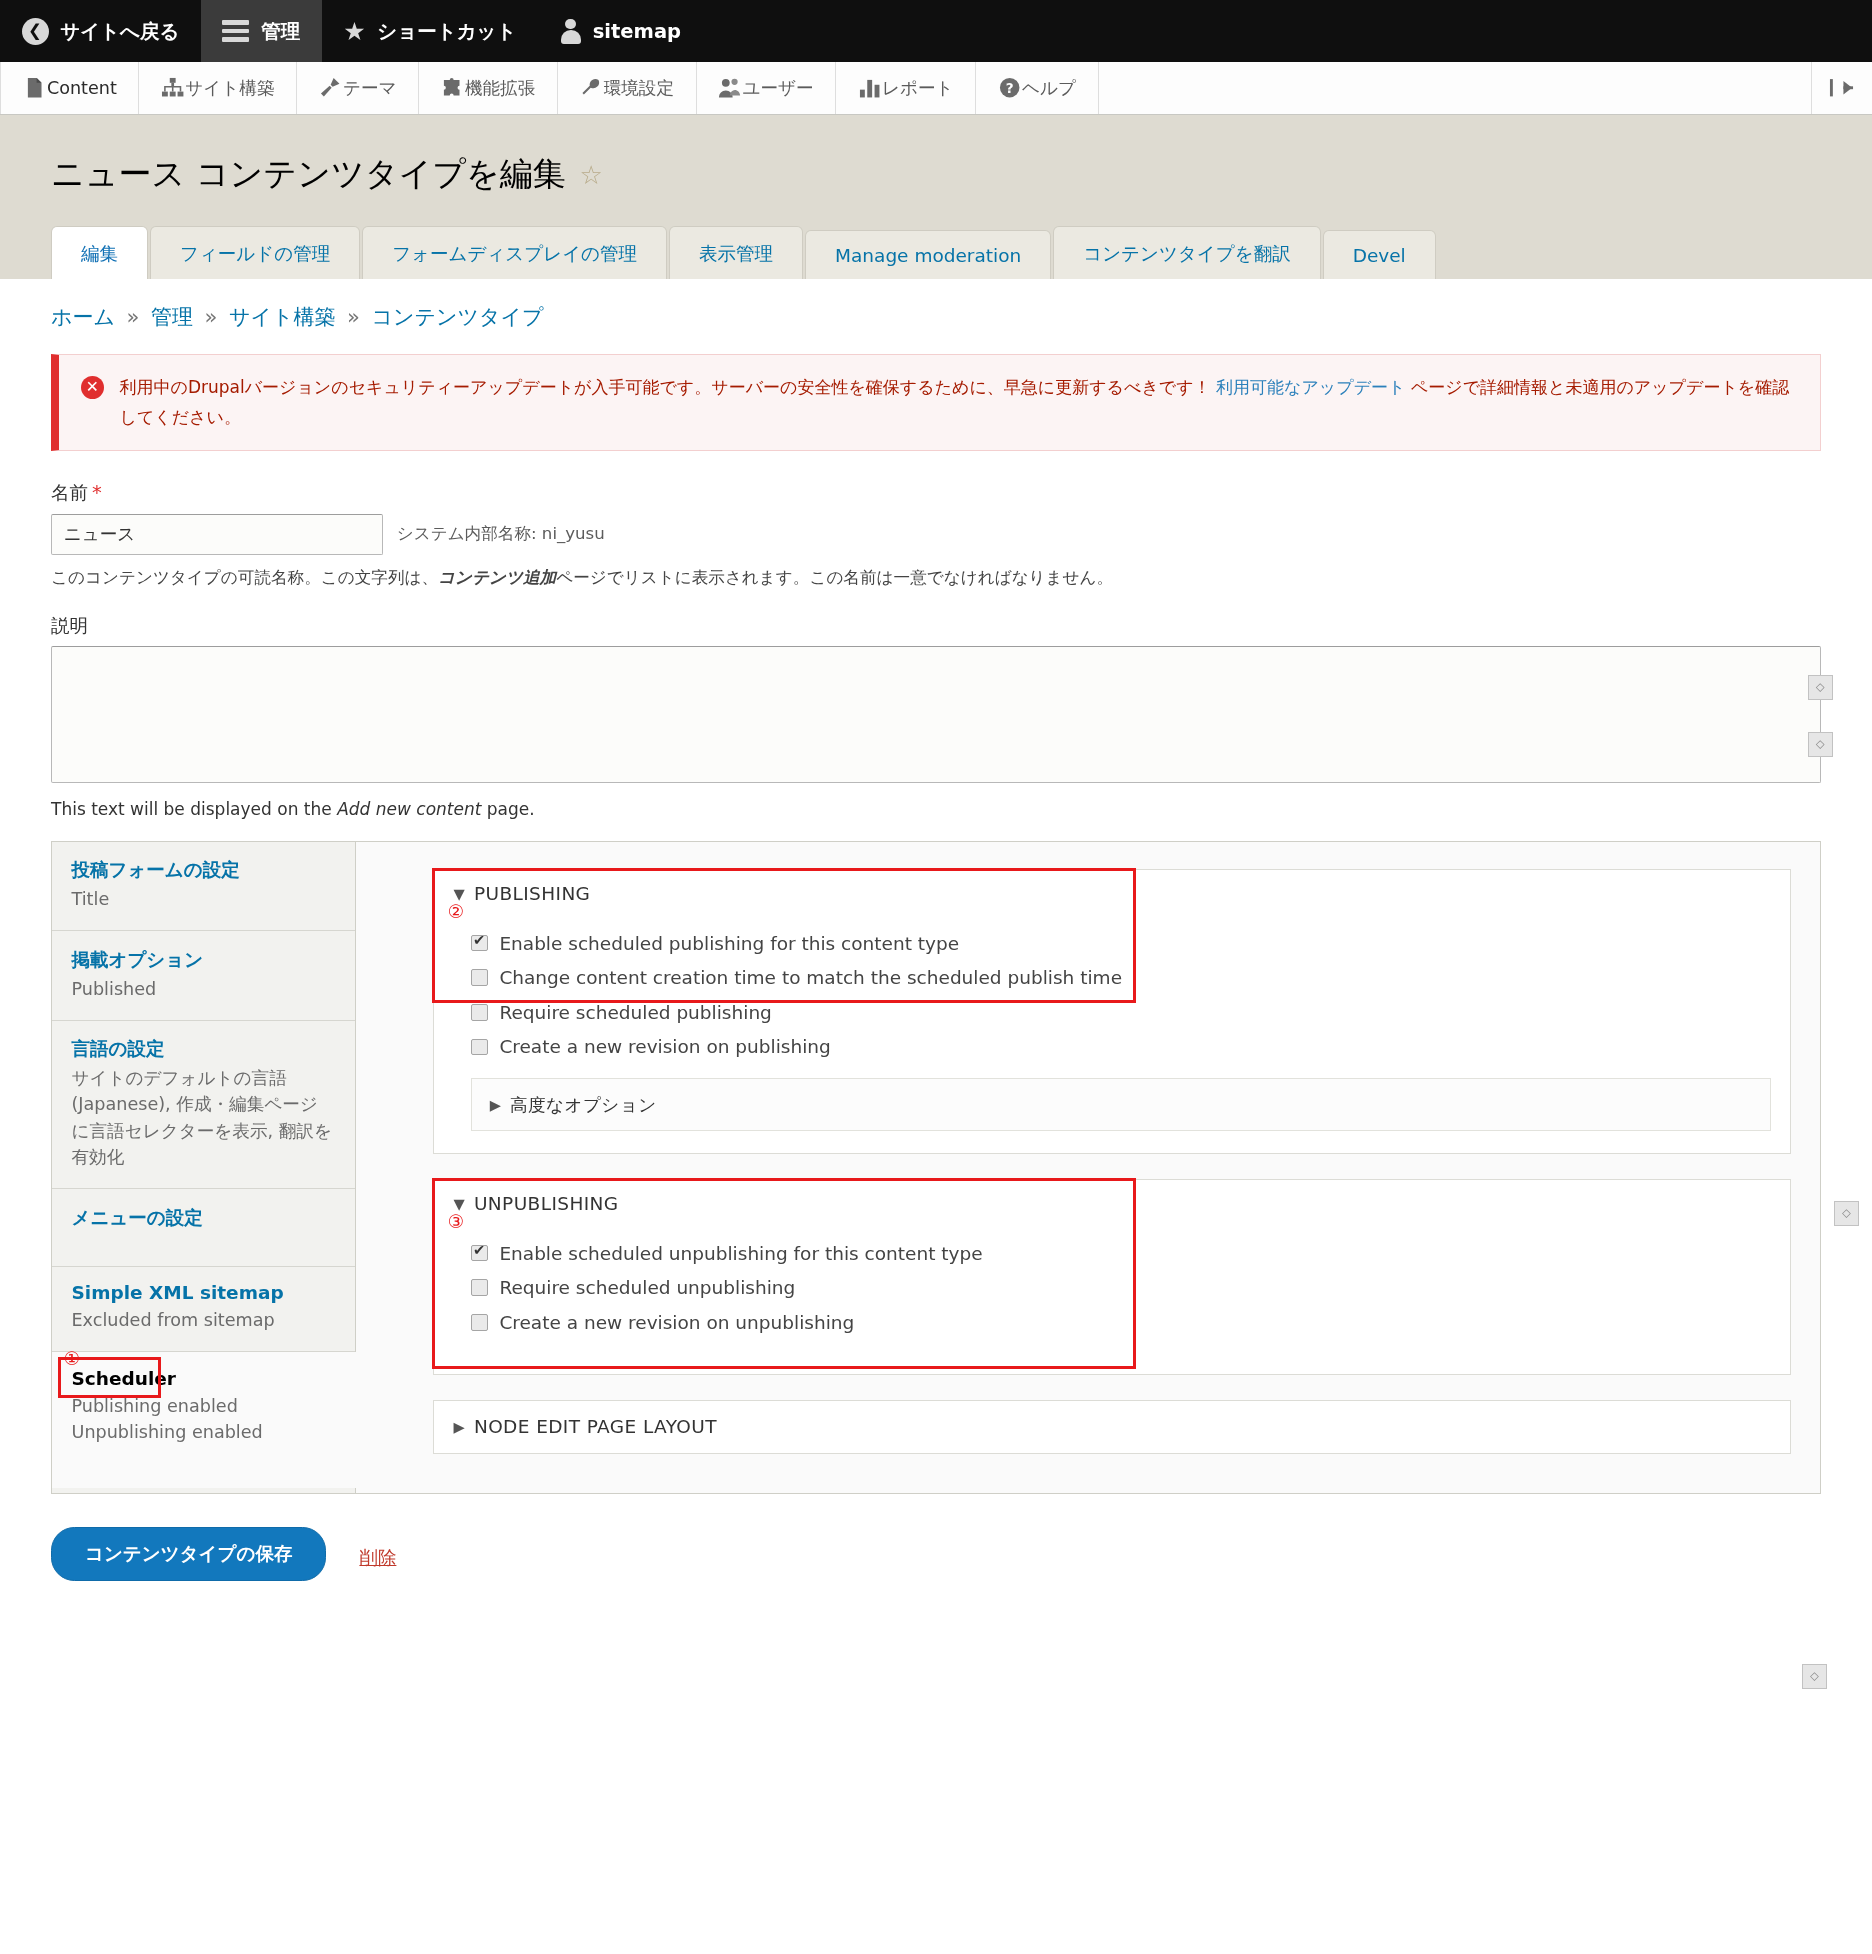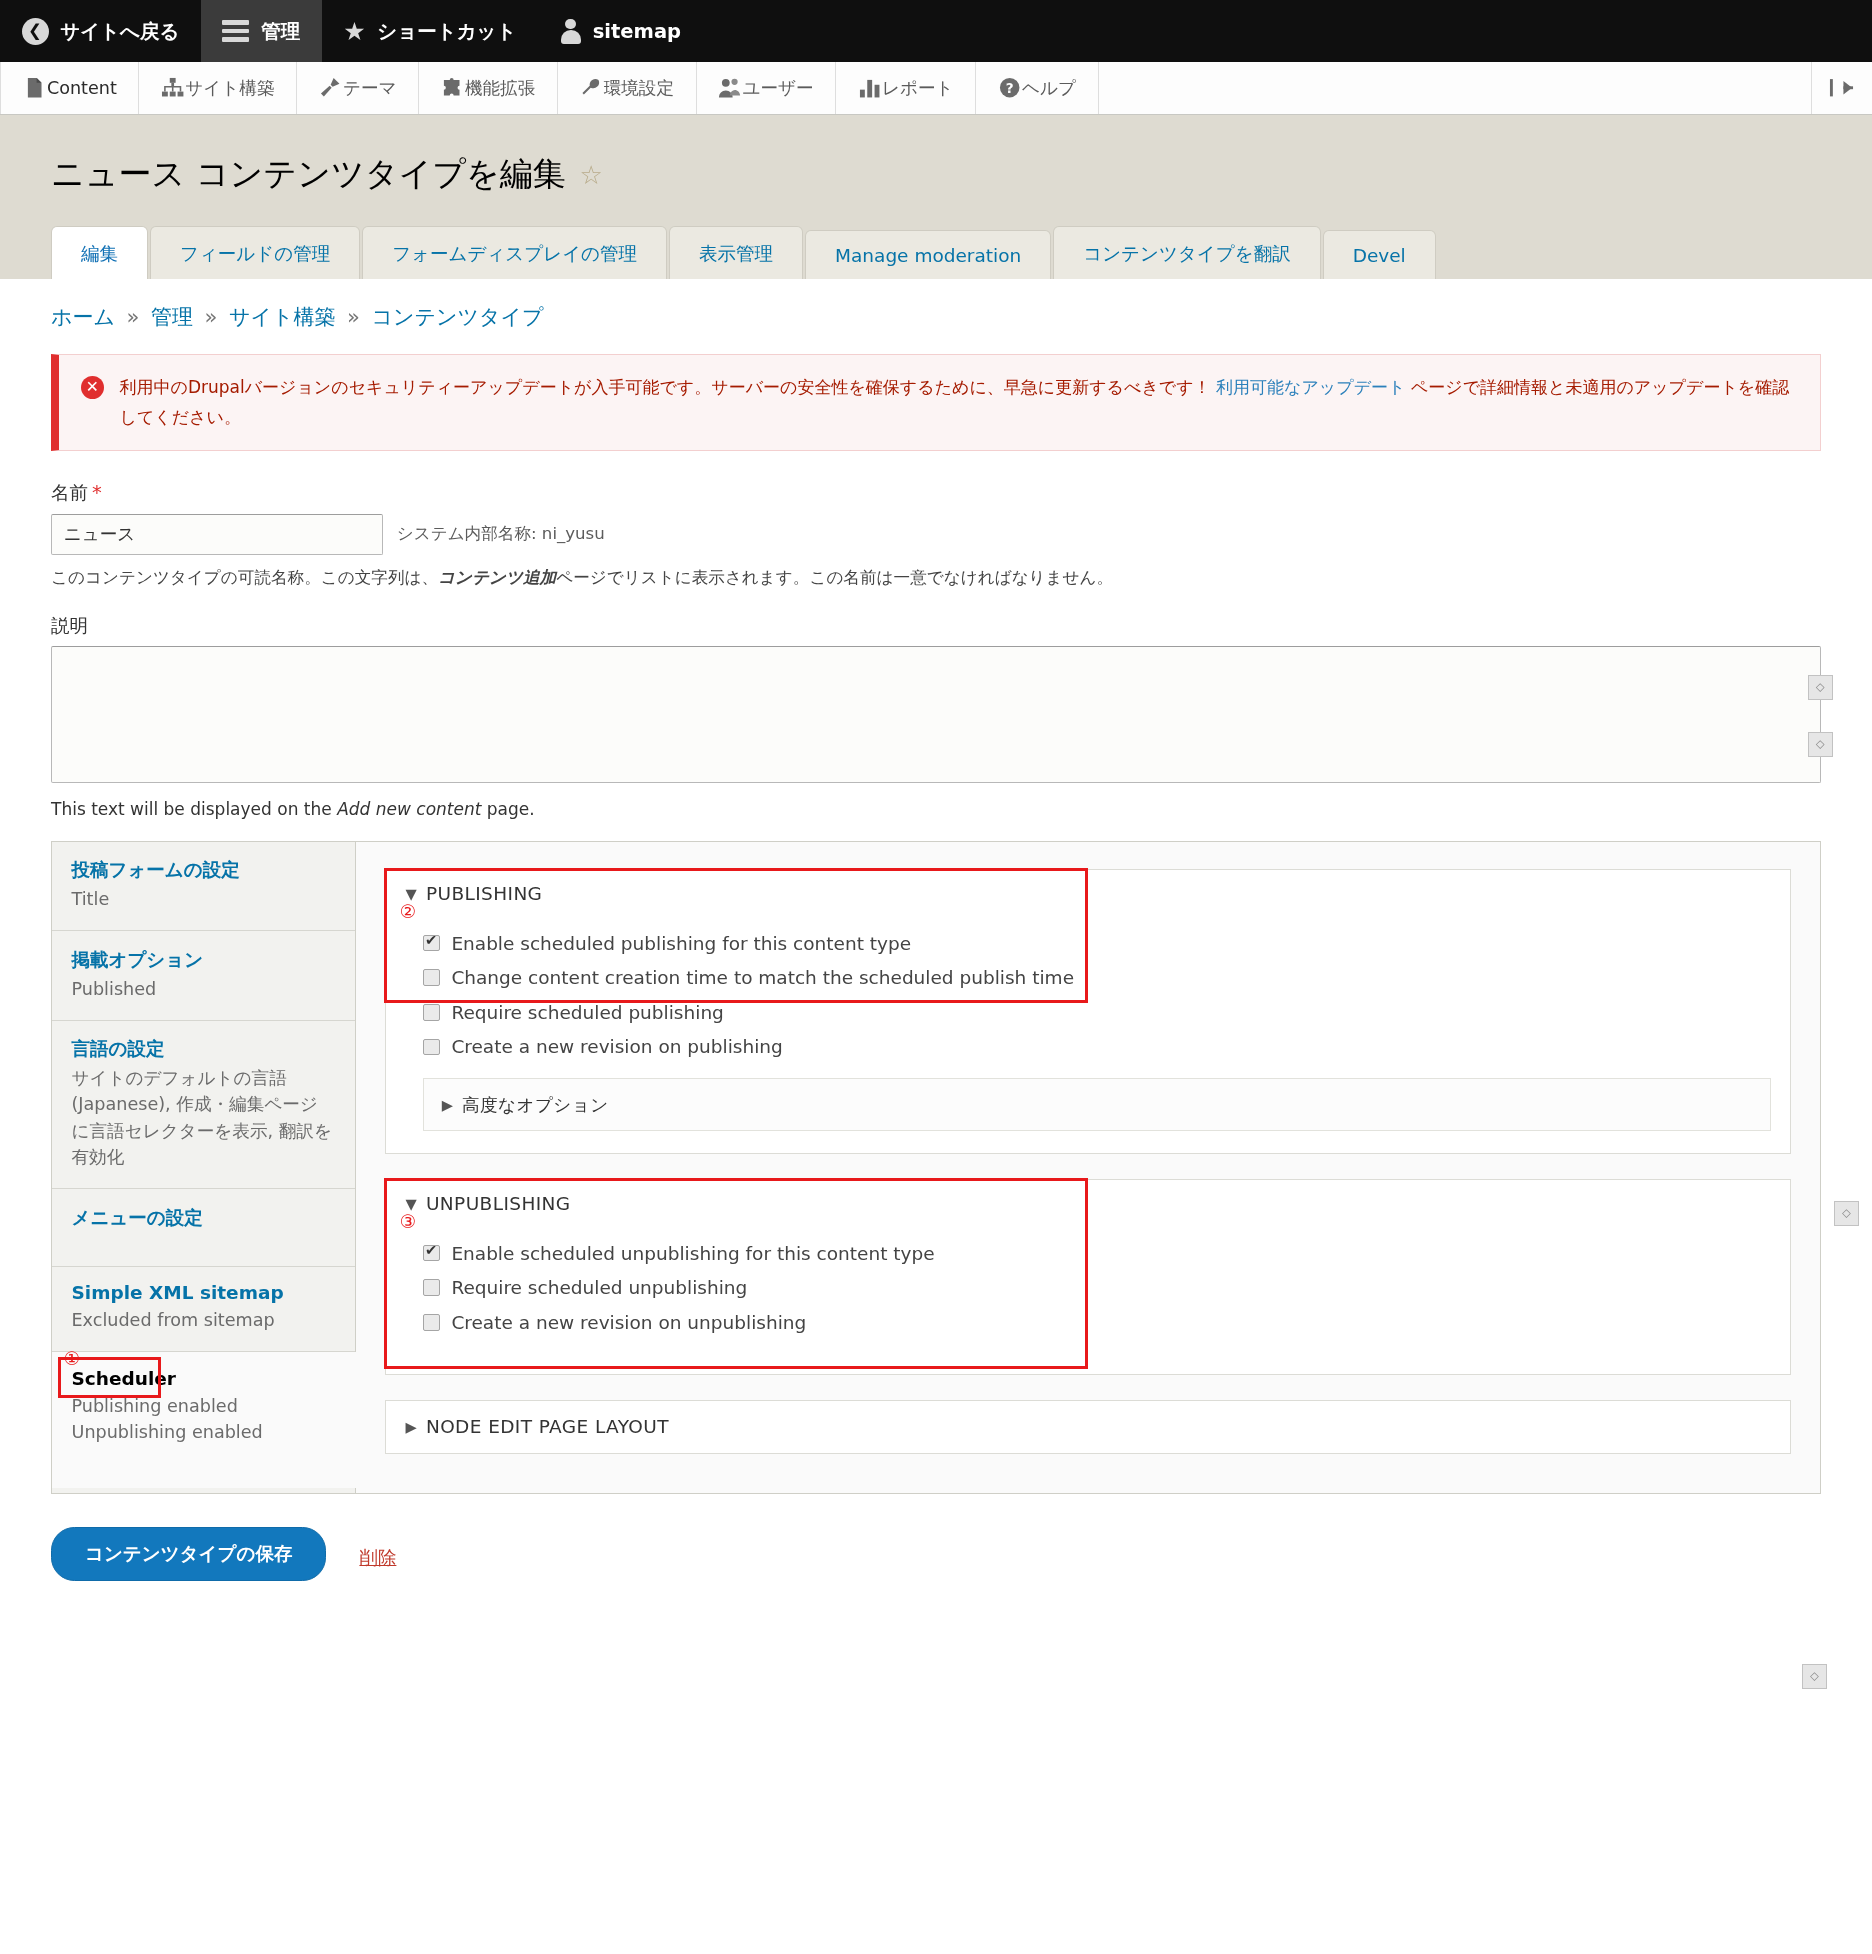--- a/index.html
+++ b/index.html
@@ -355,21 +355,21 @@
   <div class="frow" style="position:relative;">
     <label class="flabel">説明</label>
     <textarea class="desc" style=""></textarea>
     <div class="drag-handle" style="top:62px;right:-11.7px;">⬦</div>
     <div class="drag-handle" style="top:119px;right:-11.7px;">⬦</div>
     <div class="desc-help">
       <span>This text will be displayed on the </span><i>Add new content</i><span> page.</span>
     </div>
   </div>
 
-  <div class="vt-wrap" style="position:relative;">
+  <div class="vt-wrap" style="position:relative;gap:48px;">
 
     <div class="vt-menu">
       <div class="vt-item">
         <div class="vt-title">投稿フォームの設定</div>
         <div class="vt-sum">Title</div>
       </div>
       <div class="vt-item">
         <div class="vt-title">掲載オプション</div>
         <div class="vt-sum">Published</div>
       </div>

